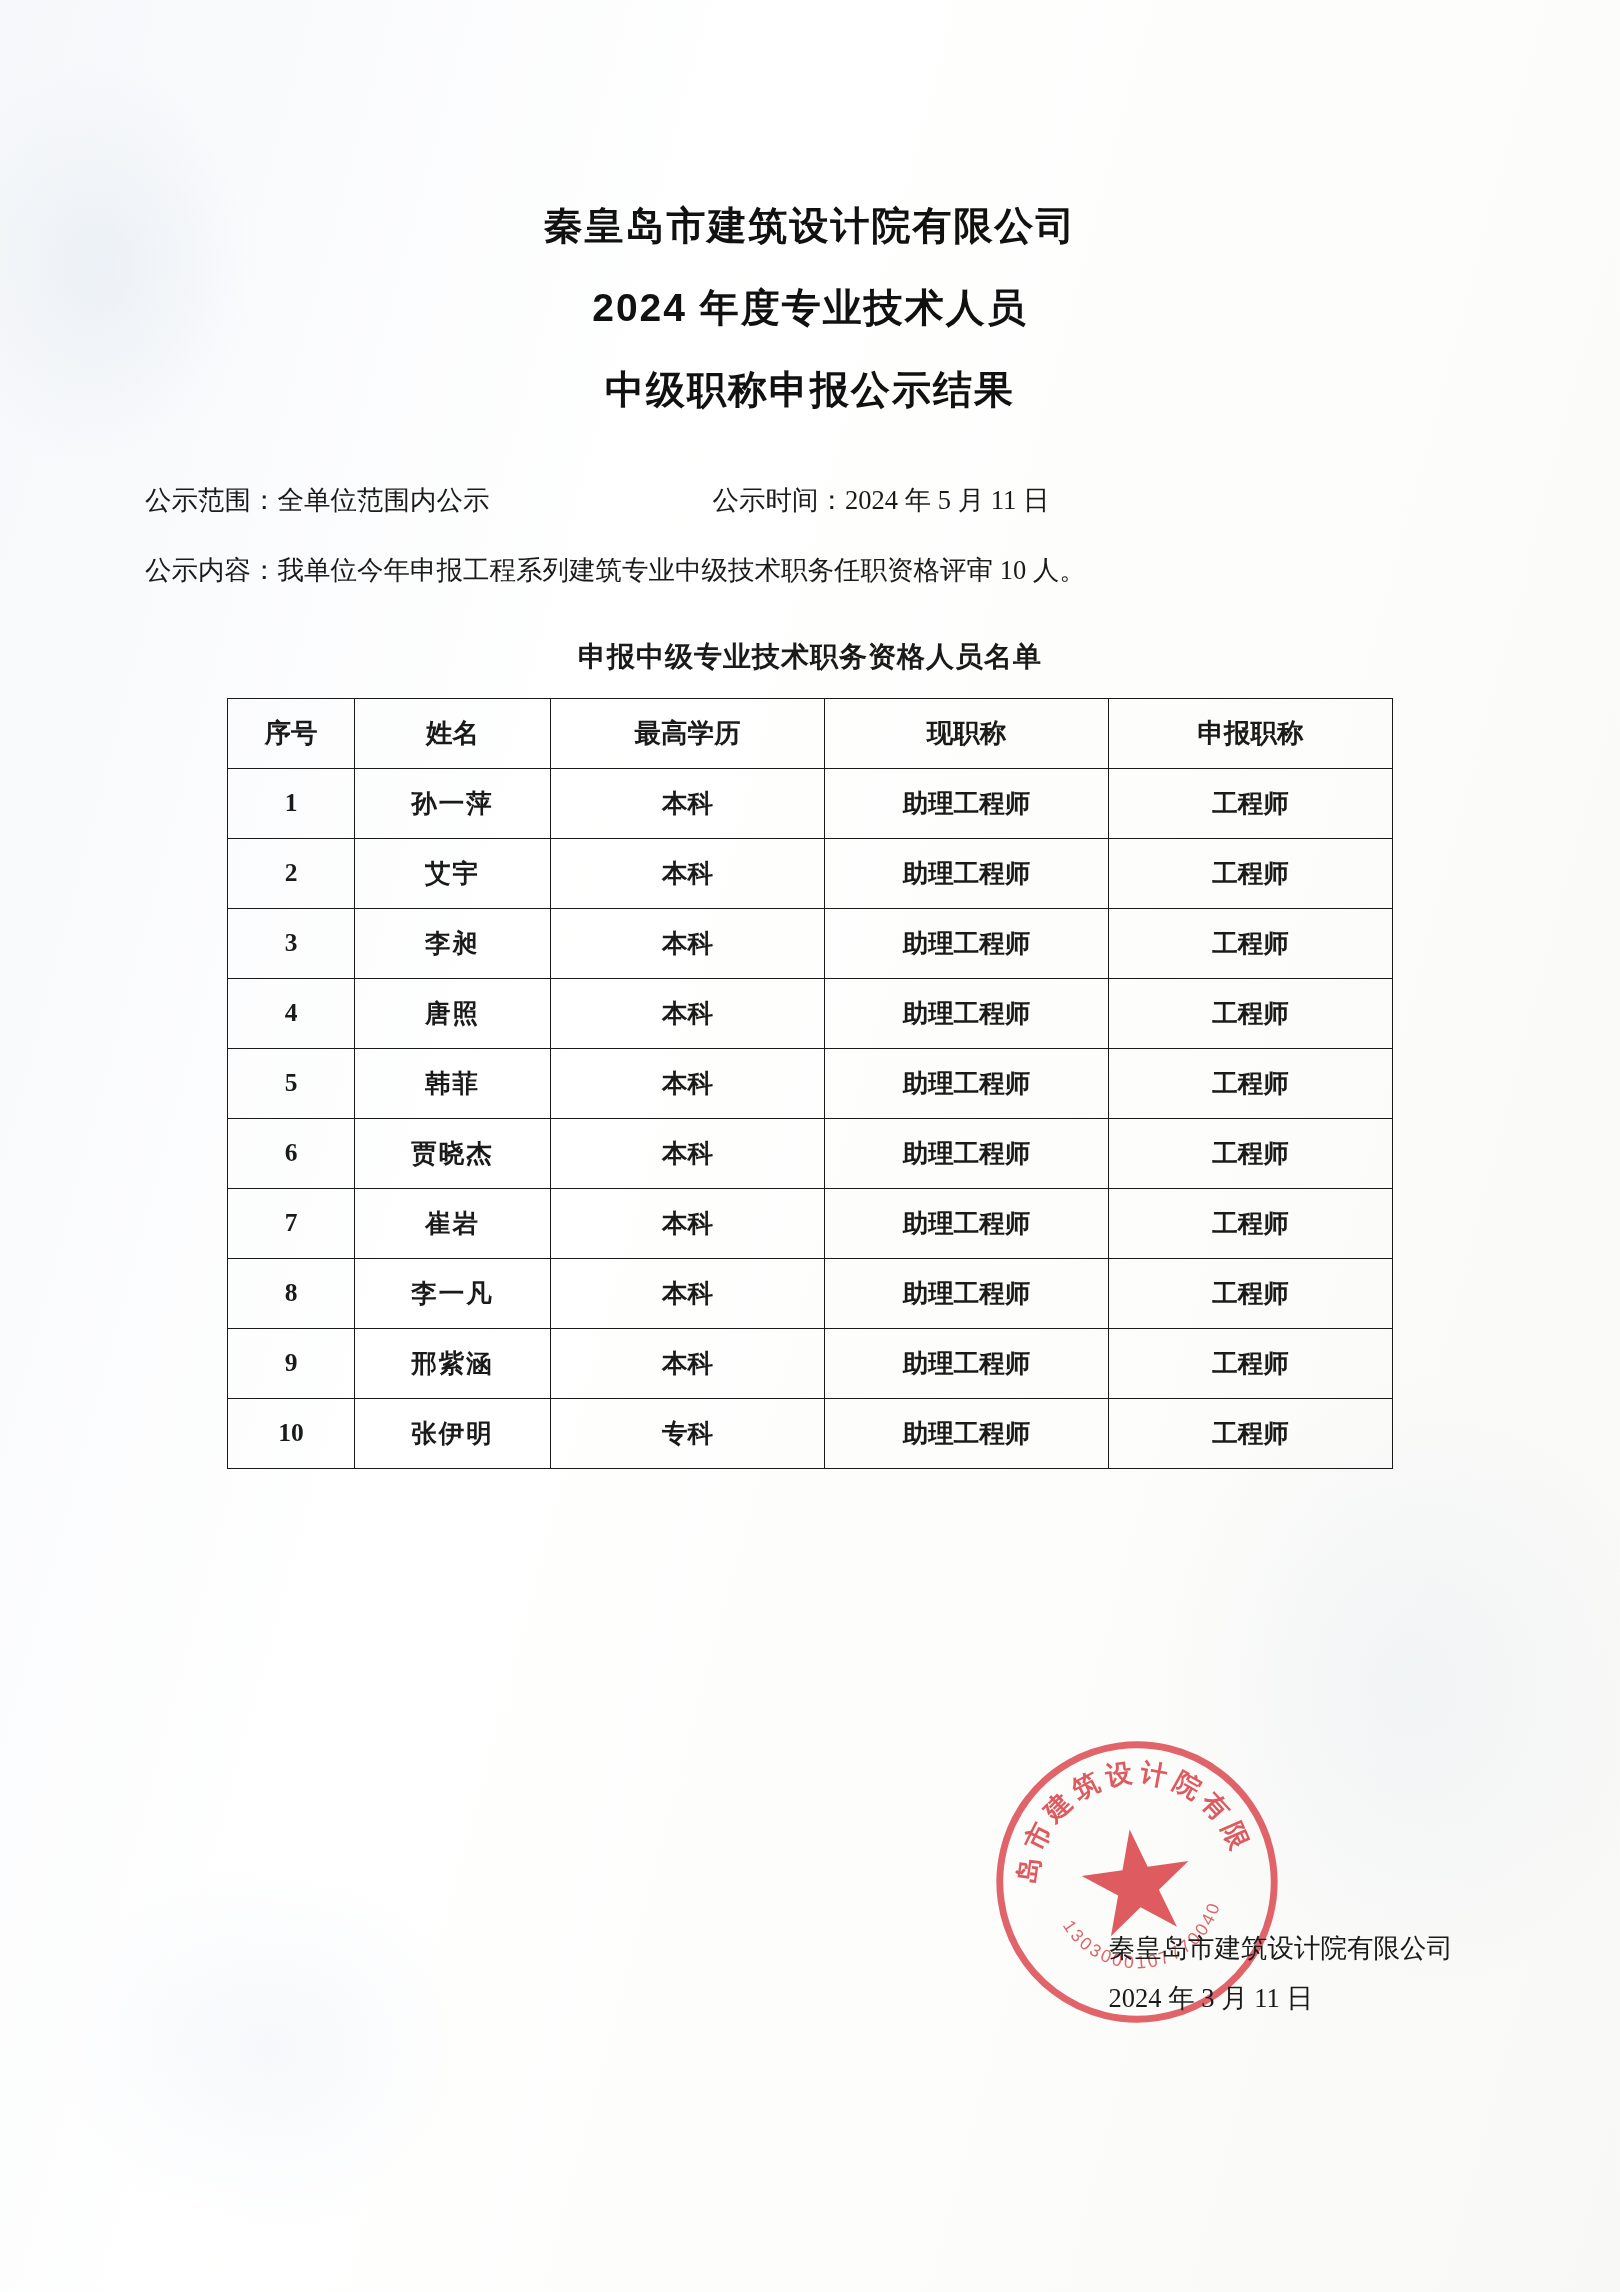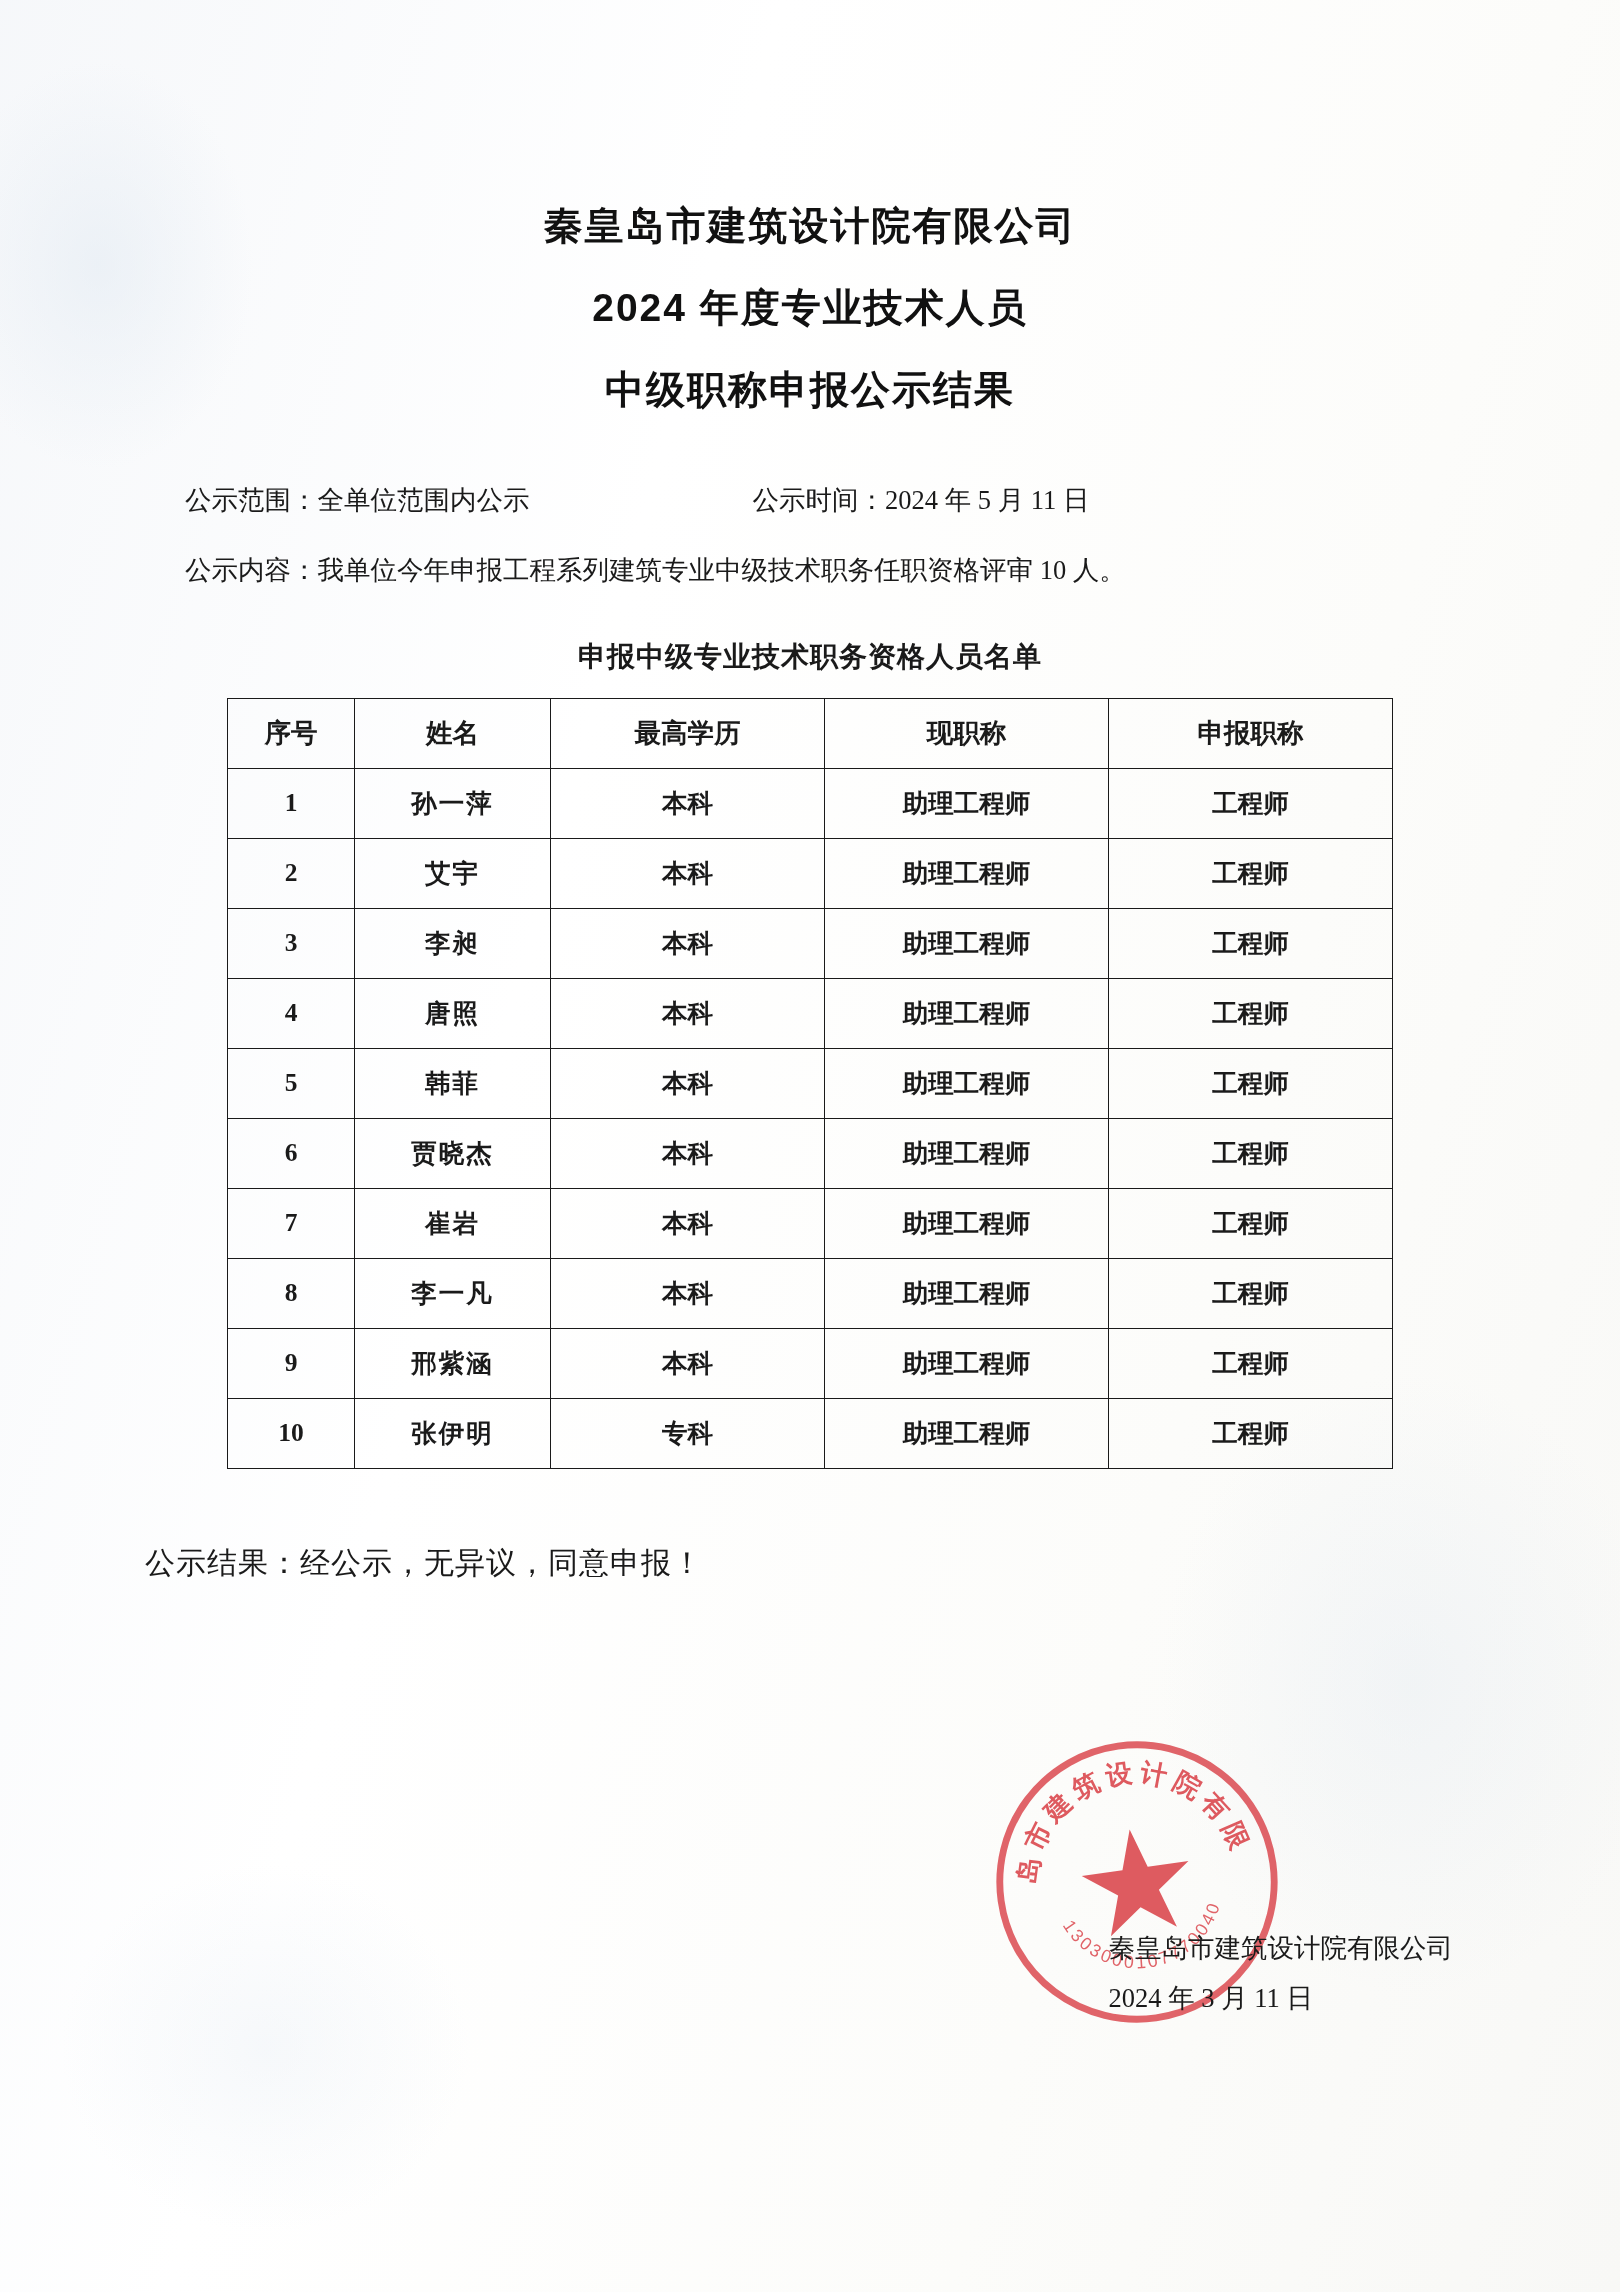--- a/index.html
+++ b/index.html
@@ -51,21 +51,20 @@
     margin-bottom: 43px;
     color: #111;
   }
 
   .meta {
     margin-top: 78px;
     padding-left: 145px;
     padding-right: 145px;
     font-size: 26.5px;
     line-height: 1.0;
-    margin-left: 40px;
   }
   .meta-row {
     display: flex;
     align-items: baseline;
     margin-bottom: 43px;
   }
   .meta-left { white-space: nowrap; }
   .meta-right {
     margin-left: 223px;
     white-space: nowrap;
@@ -259,21 +258,20 @@
         <tr>
           <td>10</td>
           <td class="cell-name">张伊明</td>
           <td>专科</td>
           <td>助理工程师</td>
           <td>工程师</td>
         </tr>
       </tbody>
     </table>
 
-    <div class="result-line">公示结果：经公示，无异议，同意申报！</div>
 
     <div class="spacer-bottom"></div>
   </div>
 
   <div class="seal">
     <svg width="294" height="294" viewBox="0 0 300 300" xmlns="http://www.w3.org/2000/svg">
       <defs>
         <path id="arcTop" d="M 48,150 A 102,102 0 0 1 252,150"></path>
         <path id="arcBottom" d="M 62,150 A 88,88 0 0 0 238,150"></path>
       </defs>

